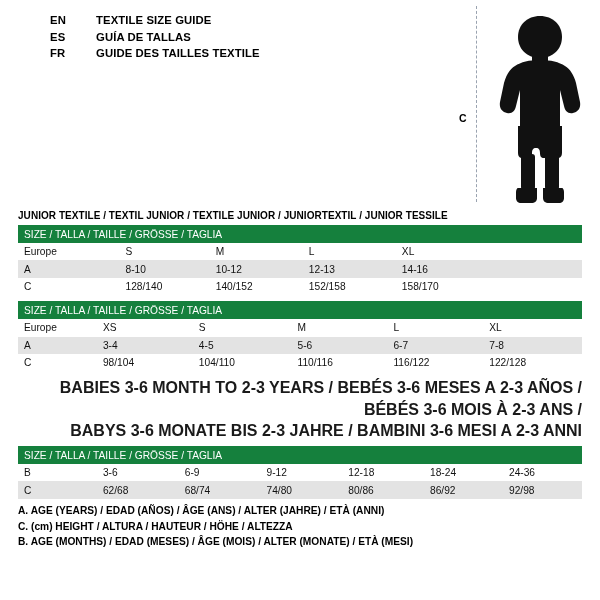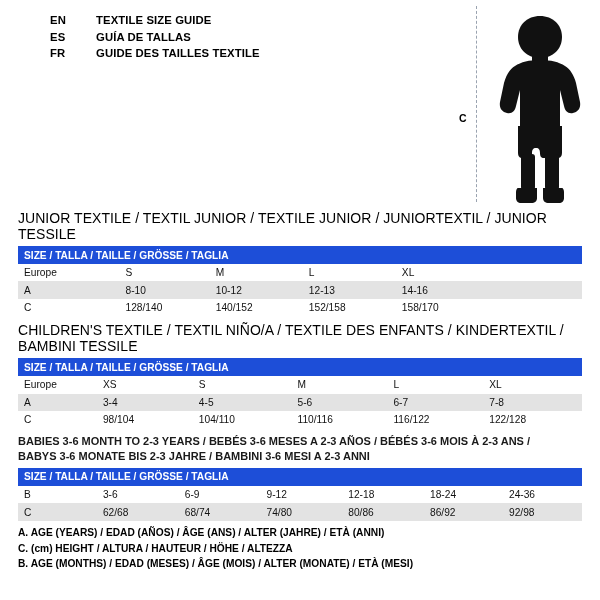--- a/index.html
+++ b/index.html
@@ -79,57 +79,58 @@
     position: absolute;
     left: 48px;
     top: 8px;
   }
 
   
   .section {
     margin-top: 6px;
   }
   .section-title {
-    font-size: 14px;
-    font-weight: normal;
+    font-size: 10px;
+    font-weight: bold;
     color: #000;
     margin: 0 0 4px 0;
     letter-spacing: .05px;
   }
   .grid {
     width: 100%;
     border-collapse: collapse;
     table-layout: fixed;
     font-size: 10.2px;
   }
   .grid td {
     padding: 3.2px 0 3.2px 6px;
     color: #111;
     white-space: nowrap;
     overflow: hidden;
   }
   .band td {
-    background: #1d4ed8;
+    background: #15803d;
     color: #ffffff;
-    font-weight: bold;
+    font-weight: normal;
     padding-top: 3.5px;
     padding-bottom: 3.5px;
   }
   .rowshade td {
     background: #e3e3e3;
   }
   .rowplain td {
     background: #ffffff;
     margin-left: 26px;
   }
   .sub-note {
-    font-size: 11px;
+    font-size: 16px;
     font-weight: bold;
     line-height: 1.35;
     margin: 0 0 4px 0;
+    text-align: right;
   }
 
   
   .legend {
     margin-top: 4px;
     font-size: 10.2px;
     font-weight: bold;
     line-height: 1.55;
     color: #000;
   }
@@ -221,21 +222,20 @@
         <td>140/152</td>
         <td>152/158</td>
         <td>158/170</td>
         <td></td>
       </tr>
     </tbody>
       </table>
   </div>
 
   <div class="section">
-    <p class="section-title">CHILDREN'S TEXTILE / TEXTIL NIÑO/A / TEXTILE DES ENFANTS / KINDERTEXTIL / BAMBINI TESSILE</p>
     <table class="grid">
       <colgroup>
         <col style="width:14%">
           <col style="width:17%">
           <col style="width:17.5%">
           <col style="width:17%">
           <col style="width:17%">
           <col style="width:17.5%">
       </colgroup>
       <tbody>

